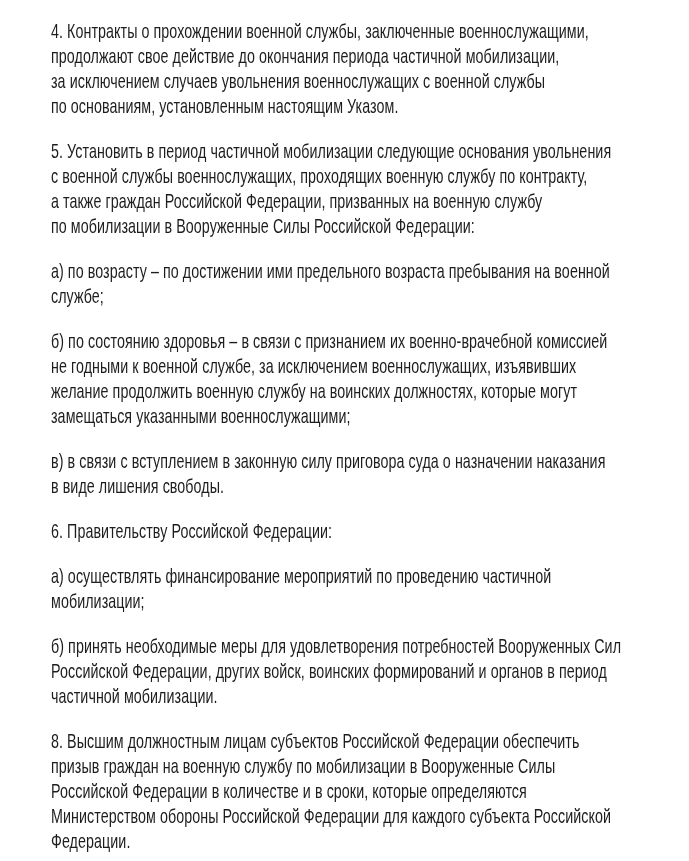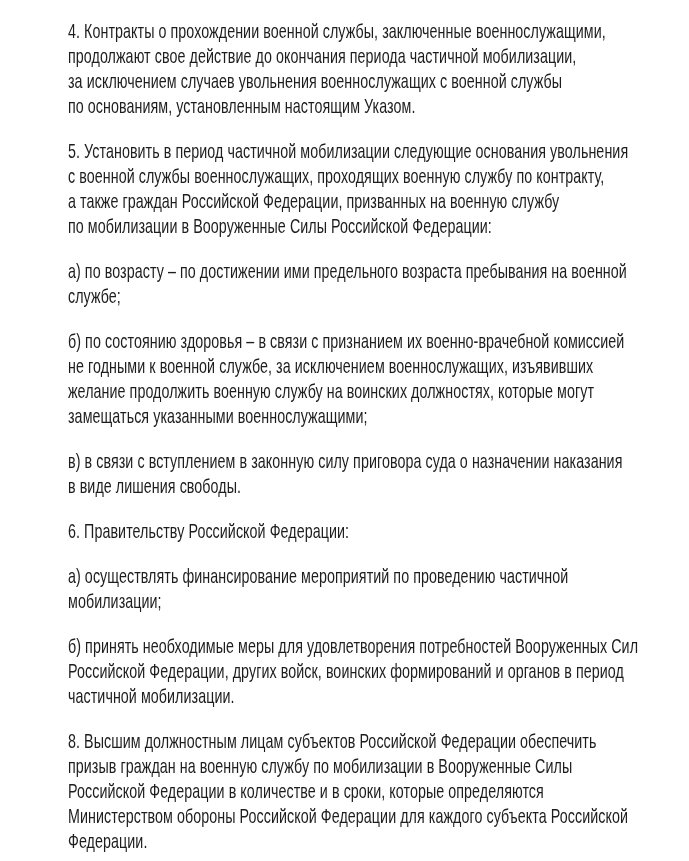--- a/index.html
+++ b/index.html
@@ -6,21 +6,21 @@
   body {
     width: 689px;
     height: 861px;
     background: #ffffff;
     overflow: hidden;
   }
   .page {
     box-sizing: border-box;
     width: 689px;
     height: 669px;
-    padding: 18px 0 0 68px;
+    padding: 18px 0 0 51px;
   }
   .para {
     margin: 0 0 20px 0;
     font-family: "Liberation Sans", "DejaVu Sans", sans-serif;
     font-size: 21px;
     line-height: 25px;
     font-weight: 400;
     color: #1d1d1d;
     white-space: pre;            
     letter-spacing: 0.1px;

